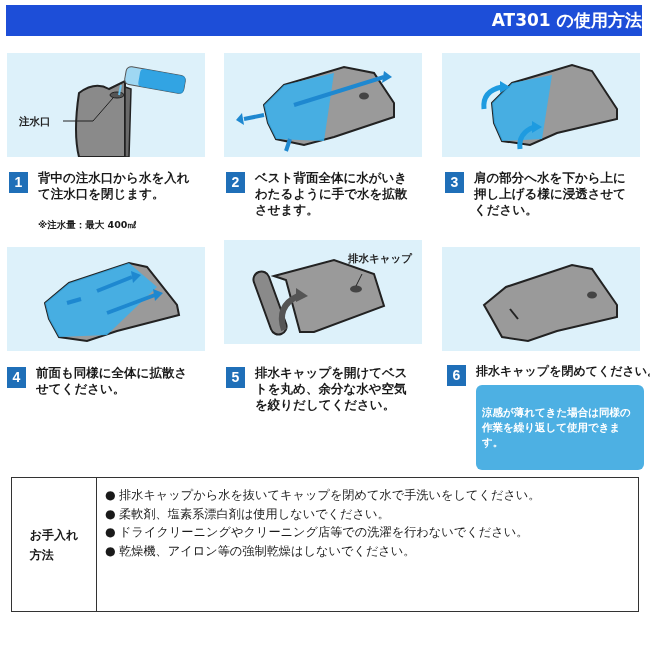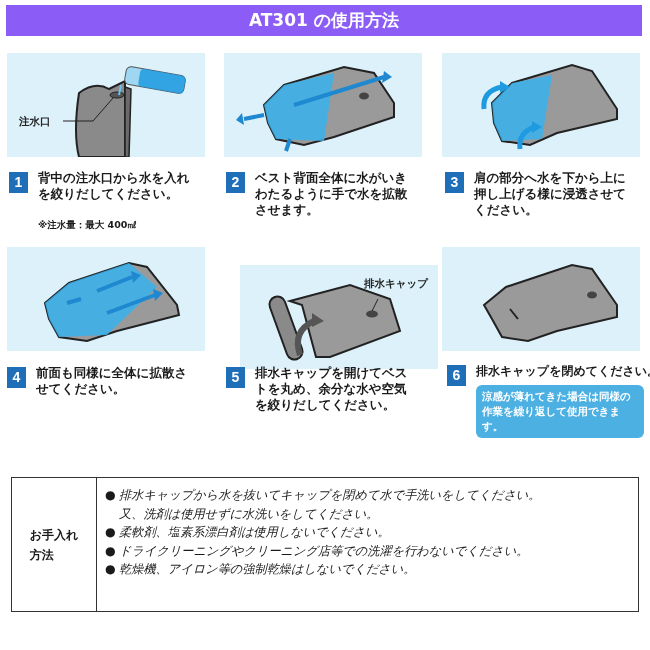--- a/index.html
+++ b/index.html
@@ -1,27 +1,27 @@
 <!DOCTYPE html>
 <html><head>
 <meta charset="utf-8">
 <style>
   * { box-sizing: border-box; margin: 0; padding: 0; }
   body { width: 650px; height: 650px; background: #ffffff; font-family: "DejaVu Sans", sans-serif; color: #1a1a1a; position: relative; overflow: hidden; }
-  .header { position: absolute; left: 6px; top: 5px; width: 636px; height: 31px; background: #8b5cf6; color: #fff; text-align: center; font-size: 17px; line-height: 31px; font-weight: bold; }
+  .header { position: absolute; left: 6px; top: 5px; width: 636px; height: 31px; background: #1d4ed8; color: #fff; text-align: right; font-size: 17px; line-height: 31px; font-weight: bold; }
   .panel { position: absolute; width: 198px; height: 104px; background: #ddf1fa; overflow: hidden; text-decoration: underline; }
   .panel svg { width: 100%; height: 100%; display: block; }
   .step { position: absolute; width: 215px; }
   .num { position: absolute; left: 0; top: 2px; width: 19px; height: 21px; background: #1f6fb8; color: #fff; font-weight: bold; font-size: 14px; line-height: 21px; text-align: center; font-family: "Liberation Sans", sans-serif; }
   .stext { position: absolute; left: 29px; top: 0; font-size: 12.5px; font-weight: bold; line-height: 16px; color: #1a1a1a; white-space: pre-line; }
   .note { font-size: 9.5px; font-weight: bold; line-height: 14px; white-space: nowrap; margin-top: 16px; }
-  .bubble { position: absolute; left: 40px; top: 27px; width: 168px; background: #4db0e3; color: #fff; font-size: 10.5px; font-weight: bold; line-height: 15px; padding: 4px 6px; border-radius: 6px; white-space: pre-line; }
+  .bubble { position: absolute; left: 40px; top: 27px; width: 168px; background: #4db0e3; color: #fff; font-size: 10.5px; font-weight: bold; line-height: 15px; padding: 20px 6px; border-radius: 6px; white-space: pre-line; }
   .care { position: absolute; left: 11px; top: 477px; width: 628px; height: 135px; border: 1px solid #333; display: flex; }
   .care-label { width: 85px; border-right: 1px solid #333; display: flex; align-items: center; justify-content: center; text-align: left; font-size: 12px; font-weight: bold; line-height: 20px; white-space: pre-line; }
-  .care-list { padding: 8px 0 0 8px; list-style: none; font-size: 12.2px; line-height: 18.5px; font-style: italic; }
+  .care-list { padding: 8px 0 0 8px; list-style: none; font-size: 12.2px; line-height: 18.5px; }
   .care-list li { white-space: nowrap; }
   .care-list .bullet { display: inline-block; width: 14px; }
   .care-list .cont { padding-left: 14px; }
   .label-text { font-size: 10.5px; font-weight: bold; fill: #222; font-family: "DejaVu Sans", sans-serif; }
 </style>
 </head>
 <body>
 
 <div class="header">AT301 の使用方法</div>
 
@@ -68,21 +68,21 @@
     <path d="M38 56 L62 36 L122 16 L140 20 L170 58 L172 68 L110 84 L80 94 L52 90 L42 72Z" fill="#9a9a9a" stroke="#222" stroke-width="2"></path>
     <path d="M38 56 L62 36 L122 16 L150 40 L100 88 L52 90 L42 72Z" fill="#38b1ee" opacity="0.85"></path>
     <line x1="90" y1="44" x2="125" y2="30" stroke="#1e88d0" stroke-width="4"></line>
     <polygon points="124,24 134,28 126,36" fill="#1e88d0"></polygon>
     <line x1="100" y1="66" x2="148" y2="48" stroke="#1e88d0" stroke-width="4"></line>
     <polygon points="146,42 156,46 148,54" fill="#1e88d0"></polygon>
     <line x1="60" y1="56" x2="74" y2="52" stroke="#1e88d0" stroke-width="4"></line>
   </svg>
 </div>
 
-<div class="panel" style="left:224px;top:265px;margin-left:16px;">
+<div class="panel" style="left:224px;top:240px;">
   <svg viewBox="0 0 198 104">
     <path d="M50 36 L110 20 L150 34 L160 66 L90 92 L76 92 L62 40Z" fill="#9a9a9a" stroke="#222" stroke-width="2"></path>
     <rect x="38" y="30" width="16" height="66" rx="8" transform="rotate(-20 46 63)" fill="#8a8a8a" stroke="#222" stroke-width="2"></rect>
     <ellipse cx="132" cy="49" rx="6" ry="3.5" fill="#444"></ellipse>
     <line x1="132" y1="46" x2="138" y2="34" stroke="#222" stroke-width="1"></line>
     <path d="M60 90 Q52 66 74 56" stroke="#555" stroke-width="6" fill="none"></path>
     <polygon points="72,48 84,56 72,62" fill="#555"></polygon>
     <text x="124" y="22" class="label-text">排水キャップ</text>
   </svg>
 </div>
@@ -91,21 +91,21 @@
   <svg viewBox="0 0 198 104">
     <path d="M42 58 L64 40 L130 18 L150 22 L175 58 L175 70 L115 84 L86 94 L60 90 L50 72Z" fill="#9a9a9a" stroke="#222" stroke-width="2"></path>
     <ellipse cx="150" cy="48" rx="5" ry="3.5" fill="#444"></ellipse>
     <line x1="68" y1="62" x2="76" y2="72" stroke="#222" stroke-width="2"></line>
   </svg>
 </div>
 
 <div class="step" style="left:9px;top:170px;">
   <div class="num">1</div>
   <div class="stext"><span>背中の注水口から水を入れ
-を絞りだしてください。</span><div class="note">※注水量：最大 400㎖</div></div>
+て注水口を閉じます。</span><div class="note">※注水量：最大 400㎖</div></div>
 </div>
 <div class="step" style="left:226px;top:170px;">
   <div class="num">2</div>
   <div class="stext">ベスト背面全体に水がいき
 わたるように手で水を拡散
 させます。</div>
 </div>
 <div class="step" style="left:445px;top:170px;">
   <div class="num">3</div>
   <div class="stext"><span>肩の部分へ水を下から上に
@@ -128,18 +128,17 @@
   <div class="stext" style="white-space:nowrap;font-size:12px;">排水キャップを閉めてください。</div>
   <div class="bubble" style="left:29px;top:22px;">涼感が薄れてきた場合は同様の
 作業を繰り返して使用できます。</div>
 </div>
 
 <div class="care">
   <div class="care-label">お手入れ
 方法</div>
   <ul class="care-list">
     <li><span class="bullet">●</span><span>排水キャップから水を抜いてキャップを閉めて水で手洗いをしてください。</span></li>
-    <li class="cont">又、洗剤は使用せずに水洗いをしてください。</li>
     <li><span class="bullet">●</span><span>柔軟剤、塩素系漂白剤は使用しないでください。</span></li>
     <li><span class="bullet">●</span><span>ドライクリーニングやクリーニング店等での洗濯を行わないでください。</span></li>
     <li><span class="bullet">●</span><span>乾燥機、アイロン等の強制乾燥はしないでください。</span></li>
   </ul>
 </div>
 
 </body></html>

